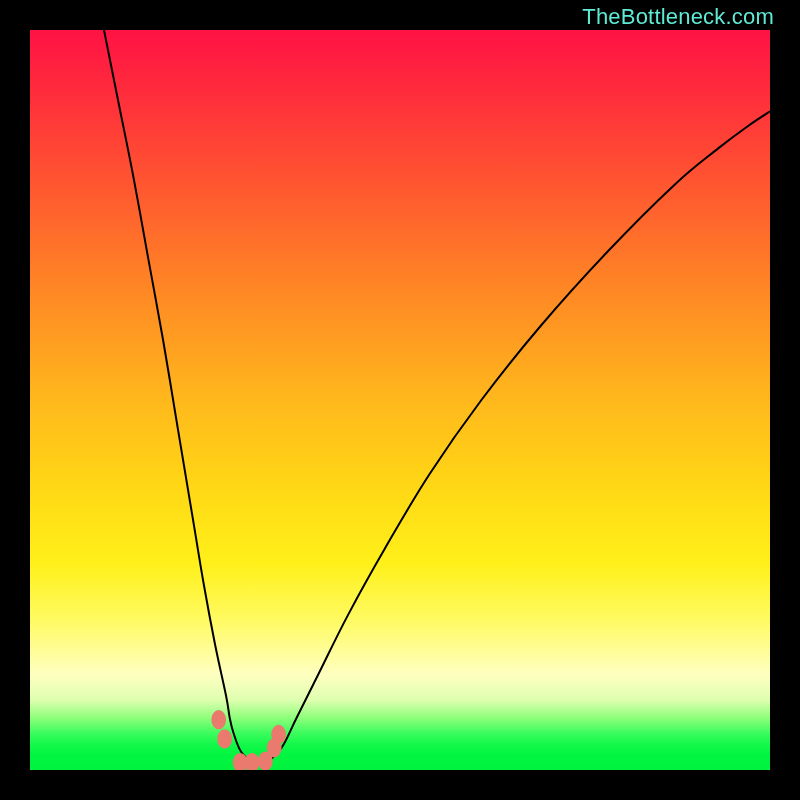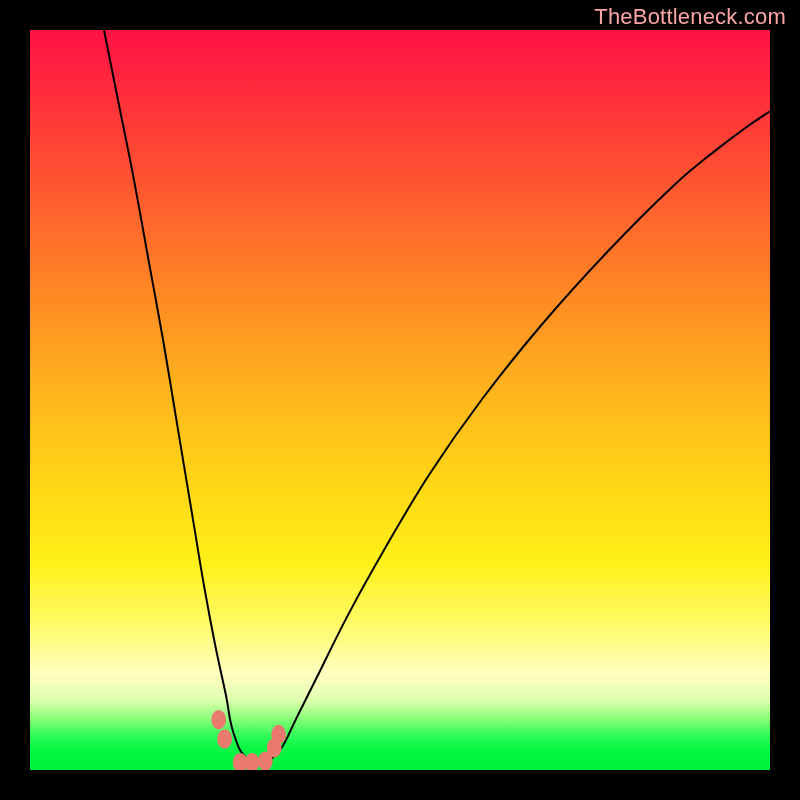--- a/index.html
+++ b/index.html
@@ -12,22 +12,22 @@
     font-family: Arial, Helvetica, sans-serif;
   }
   .frame {
     position: absolute;
     inset: 0;
     background: #000;
   }
   .watermark {
     position: absolute;
     top: 4px;
-    right: 14px;
-    color: #fca5a5;
+    right: 26px;
+    color: #5eead4;
     font-size: 22px;
     font-weight: 500;
     letter-spacing: 0.2px;
     z-index: 10;
     user-select: none;
   }
   .plot {
     position: absolute;
     left: 30px;
     top: 30px;

